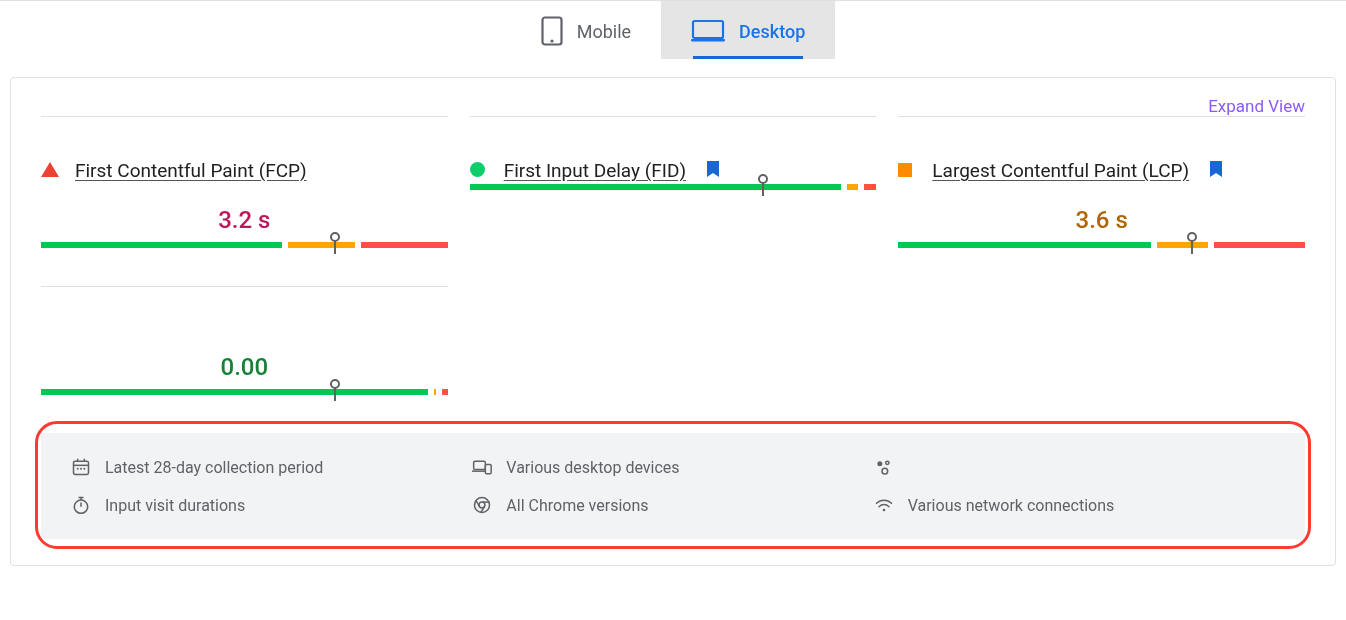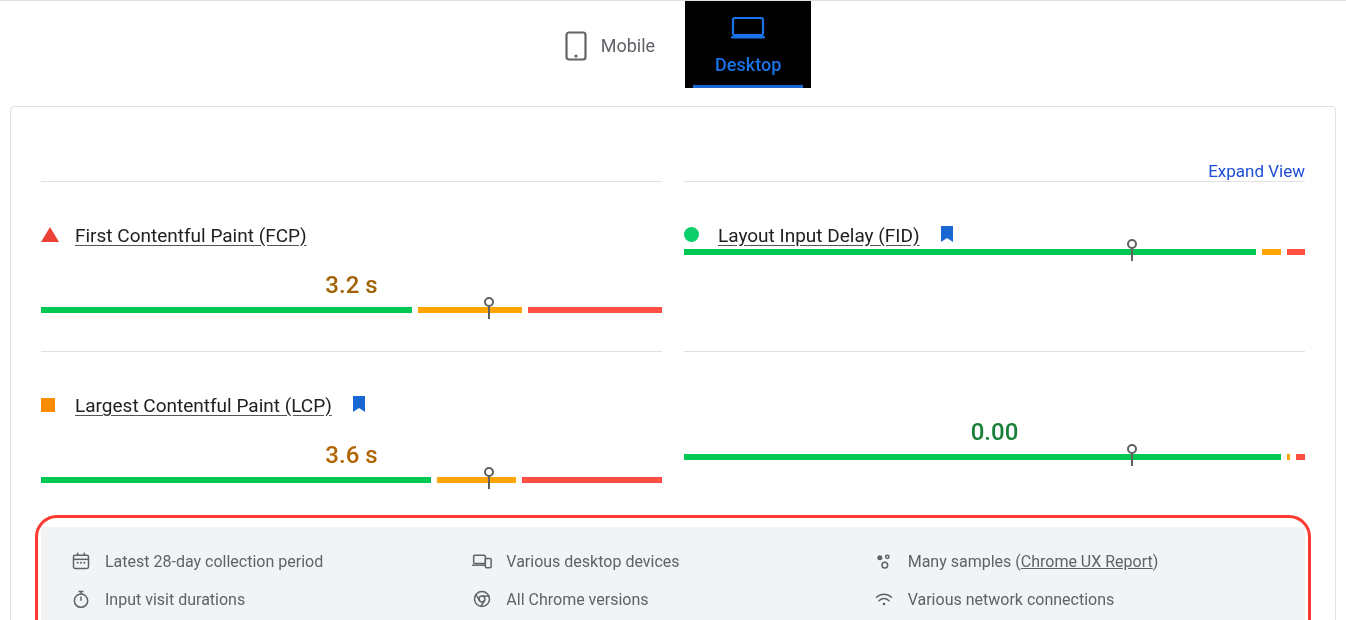--- a/index.html
+++ b/index.html
@@ -23,24 +23,23 @@
     display: flex;
     align-items: center;
     gap: 14px;
     padding: 15px 30px 13px;
     cursor: pointer;
     font-size: 18px;
     color: #5f6368;
     position: relative;
   }
   .tab.active {
-    background: #000000;
+    background: #e5e5e5;
     color: #1a73e8;
     font-weight: 500;
-    flex-direction: column;
   }
   .tab.active::after {
     content: "";
     position: absolute;
     bottom: 0;
     left: 50%;
     transform: translateX(-50%);
     width: 110px;
     height: 3px;
     background: #1967d2;
@@ -53,29 +52,28 @@
     border-radius: 4px;
     padding: 0 30px 26px 30px;
     position: relative;
   }
   .expand-row {
     display: flex;
     justify-content: flex-end;
     padding: 18px 0 0 0;
   }
   .expand-link {
-    color: #1d4ed8;
+    color: #8b5cf6;
     font-size: 17px;
     text-decoration: none;
     cursor: pointer;
-    margin-top: 36px;
   }
   .metrics {
     display: grid;
-    grid-template-columns: 1fr 1fr;
+    grid-template-columns: 1fr 1fr 1fr;
     column-gap: 22px;
   }
   .metric {
     border-top: 1px solid #e0e0e0;
     padding: 42px 0 36px 0;
   }
   .metric-header {
     display: flex;
     align-items: center;
     gap: 16px;
@@ -116,21 +114,21 @@
     color: #1967d2;
     font-size: 18px;
     margin-left: 4px;
   }
   .metric-value {
     text-align: center;
     font-size: 24px;
     font-weight: 500;
     margin: 24px 0 6px;
   }
-  .val-red { color: #a16207; }
+  .val-red { color: #be185d; }
   .val-green { color: #188038; }
   .val-brown { color: #b26500; }
   .bar {
     position: relative;
     height: 10px;
     display: flex;
     width: 100%;
     align-items: center;
   }
   .seg {
@@ -155,21 +153,20 @@
     border-radius: 50%;
     background: #fff;
     margin-bottom: -1px;
   }
   .marker .stick {
     width: 2px; flex: 1; background: #616161;
   }
 
   .footnotes-wrap {
     position: relative;
-    margin-top: 6px;
     padding: 0;
   }
   .footnotes {
     background: #f1f3f4;
     padding: 24px 30px;
     display: grid;
     grid-template-columns: repeat(3, 1fr);
     row-gap: 18px;
     font-size: 16px;
     color: #5f6368;
@@ -240,21 +237,21 @@
         <div class="marker" style="left:72%">
           <div class="pin"></div>
             <div class="stick"></div>
         </div>
       </div>
     </div>
 
     <div class="metric">
       <div class="metric-header">
         <span class="status-icon"><span class="circ"></span></span>
-        <span class="metric-title">Layout Input Delay (FID)</span>
+        <span class="metric-title">First Input Delay (FID)</span>
         <span class="bookmark">
           <svg width="14" height="18" viewBox="0 0 14 18">
               <path d="M1 1h12v16l-6-4-6 4z" fill="#1967d2"></path>
             </svg>
         </span>
       </div>
       <div class="bar">
         <div class="seg g" style="flex:94"></div>
           <div class="gap"></div>
         <div class="seg o" style="flex:3"></div>
@@ -330,23 +327,20 @@
             <rect x="16" y="9" width="7" height="11" rx="1.5" stroke="#5f6368" stroke-width="1.8" fill="#f1f3f4"></rect>
           </svg>
         <span>Various desktop devices</span>
       </div>
       <div class="fn">
         <svg viewBox="0 0 24 24" fill="none">
             <circle cx="7" cy="8" r="3" fill="#5f6368"></circle>
             <circle cx="16" cy="7" r="2" stroke="#5f6368" stroke-width="1.8"></circle>
             <circle cx="13" cy="17" r="3.4" stroke="#5f6368" stroke-width="1.8"></circle>
           </svg>
-        <span>
-          <span>Many samples (</span><a href="#">Chrome UX Report</a><span>)</span>
-        </span>
       </div>
       <div class="fn">
         <svg viewBox="0 0 24 24" fill="none">
             <circle cx="12" cy="14" r="8" stroke="#5f6368" stroke-width="1.8"></circle>
             <line x1="12" y1="14" x2="12" y2="9" stroke="#5f6368" stroke-width="1.8"></line>
             <line x1="9" y1="3" x2="15" y2="3" stroke="#5f6368" stroke-width="1.8"></line>
             <line x1="12" y1="3" x2="12" y2="6" stroke="#5f6368" stroke-width="1.8"></line>
           </svg>
         <span>Input visit durations</span>
       </div>

